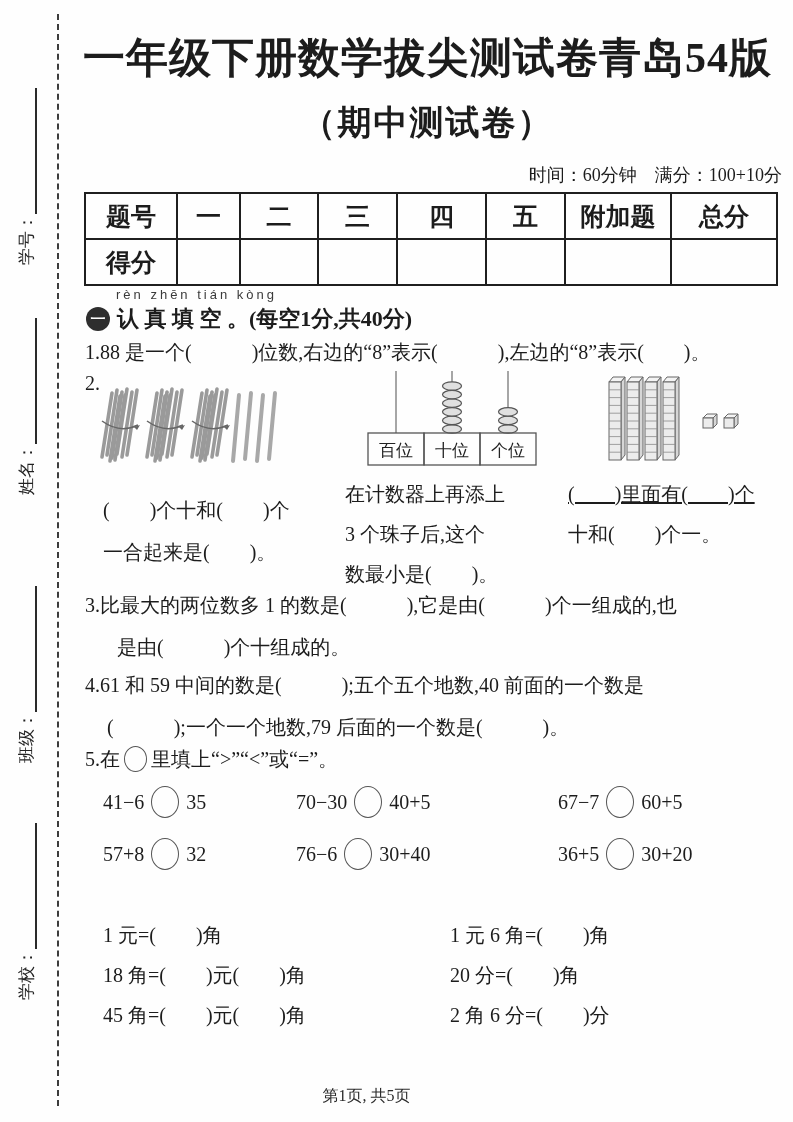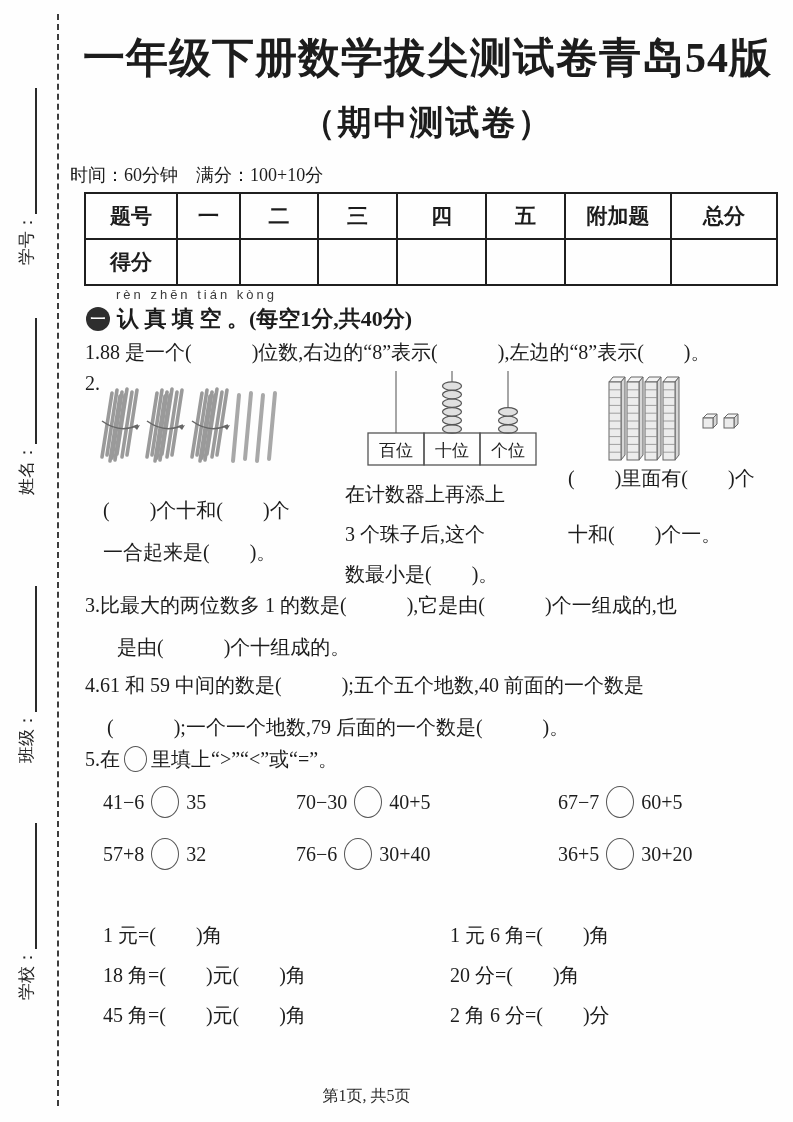--- a/index.html
+++ b/index.html
@@ -14,25 +14,25 @@
   .margin-field{
     position:absolute;left:-69px;width:190px;height:34px;
     transform:rotate(-90deg);transform-origin:center;
     display:flex;align-items:center;justify-content:flex-start;
     font-size:17px;white-space:nowrap;color:#222;
   }
   .blank-line{display:inline-block;width:126px;height:20px;border-bottom:2px solid #2a2a2a;}
   
   .title{left:70px;top:30px;width:715px;text-align:center;font-size:42px;font-weight:700;letter-spacing:1px;}
   .subtitle{left:70px;top:100px;width:715px;text-align:center;font-size:34px;font-weight:700;letter-spacing:2px;}
-  .meta{left:70px;top:163px;width:712px;font-size:18px;}
+  .meta{left:70px;top:163px;width:712px;text-align:right;font-size:18px;}
   
   .score-table{position:absolute;left:84px;top:192px;border-collapse:collapse;table-layout:fixed;}
   .score-table td{border:2px solid #1f1f1f;text-align:center;vertical-align:middle;
-    font-weight:700;font-size:21px;height:44px;padding:0;}
+    font-weight:700;font-size:25px;height:44px;padding:0;}
   
   .pinyin{left:116px;top:287px;font-family:"Liberation Sans","DejaVu Sans",sans-serif;
     font-size:13px;letter-spacing:3px;color:#3a3a3a;}
   .sec-row{left:86px;top:304px;display:flex;align-items:center;font-size:22px;font-weight:700;}
   .sec-icon{display:inline-flex;align-items:center;justify-content:center;width:24px;height:24px;
     border-radius:50%;background:#2e2e2e;color:#fff;font-size:15px;font-weight:700;margin-right:7px;flex:0 0 auto;}
   .q{font-size:20px;}
   .cmp-circle{display:inline-block;width:26px;height:30px;border:1.4px solid #555;border-radius:50%;
     vertical-align:-9px;margin:0 7px;}
   .cmp-circle.small{width:21px;height:24px;vertical-align:-6px;margin:0 4px;}
@@ -202,21 +202,21 @@
     <use href="#tenrod" x="60"></use>
     <use href="#unitcube" x="100" y="40"></use>
     <use href="#unitcube" x="121" y="40"></use>
   </svg>
 
   <div class="abs q nowrap" style="left:103px;top:497px;">(　　)个十和(　　)个</div>
   <div class="abs q nowrap" style="left:103px;top:539px;">一合起来是(　　)。</div>
   <div class="abs q nowrap" style="left:345px;top:481px;">在计数器上再添上</div>
   <div class="abs q nowrap" style="left:345px;top:521px;">3 个珠子后,这个</div>
   <div class="abs q nowrap" style="left:345px;top:561px;">数最小是(　　)。</div>
-  <div class="abs q nowrap" style="left:568px;top:465px;">(　　)里面有(　　)个</div>
+  <div class="abs q nowrap" style="left:568px;top:481px;text-decoration:underline;">(　　)里面有(　　)个</div>
   <div class="abs q nowrap" style="left:568px;top:521px;">十和(　　)个一。</div>
 
   <div class="abs q nowrap" style="left:85px;top:592px;">3.比最大的两位数多 1 的数是(　　　),它是由(　　　)个一组成的,也</div>
   <div class="abs q nowrap" style="left:107px;top:634px;margin-left:10px;">是由(　　　)个十组成的。</div>
 
   <div class="abs q nowrap" style="left:85px;top:672px;">4.61 和 59 中间的数是(　　　);五个五个地数,40 前面的一个数是</div>
   <div class="abs q nowrap" style="left:107px;top:714px;">(　　　);一个一个地数,79 后面的一个数是(　　　)。</div>
 
   <div class="abs q nowrap" style="left:85px;top:746px;">
     <span>5.在</span><span class="cmp-circle small"></span><span>里填上“&gt;”“&lt;”或“=”。</span>

